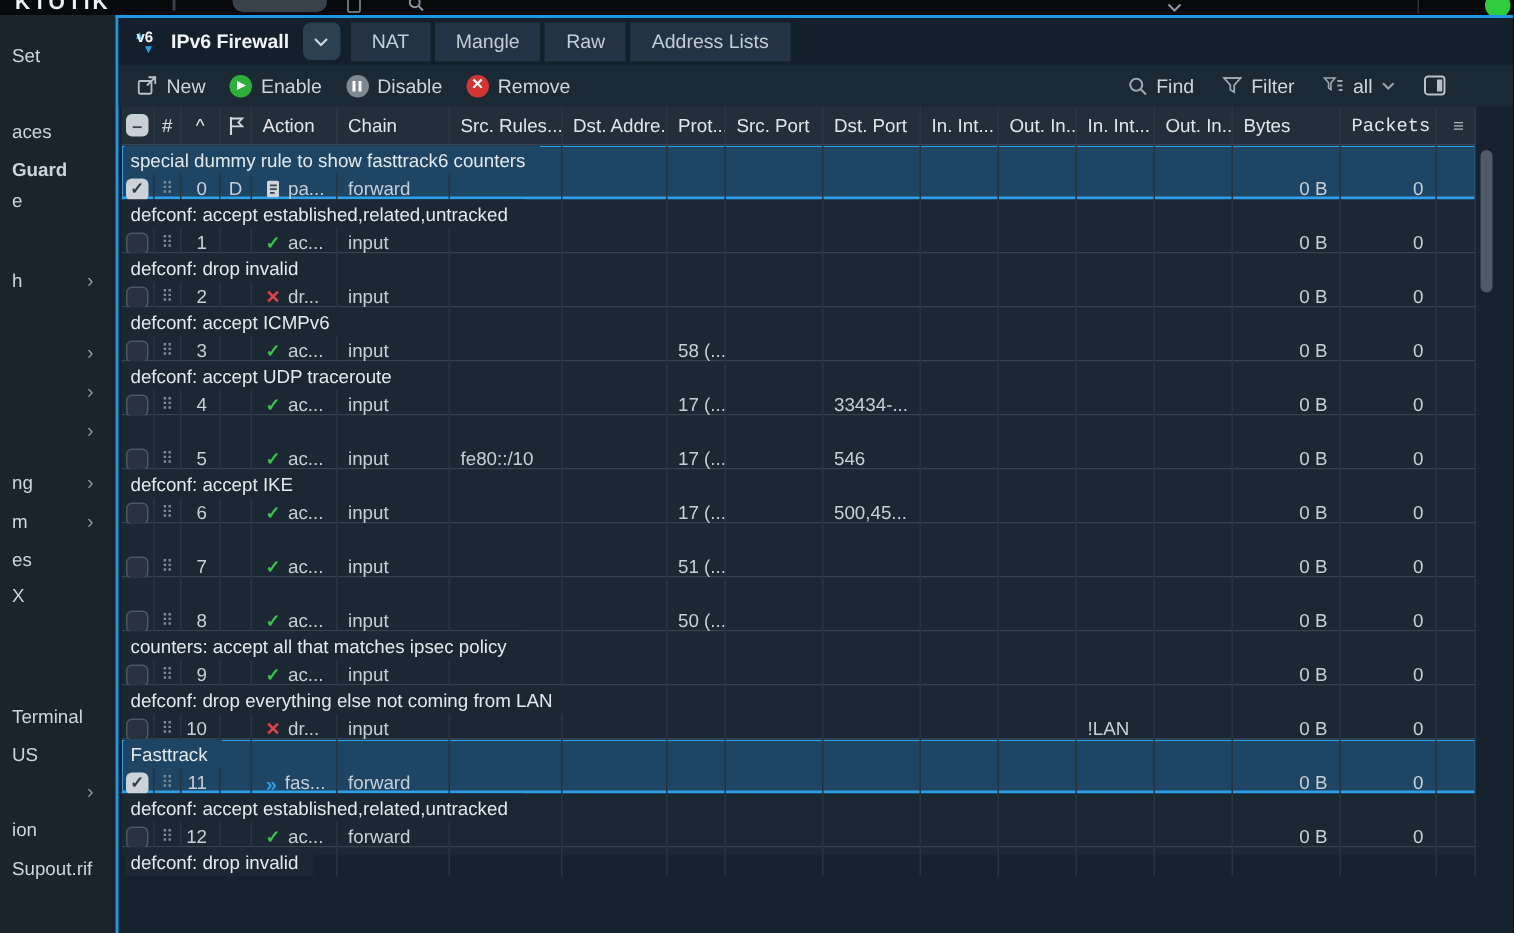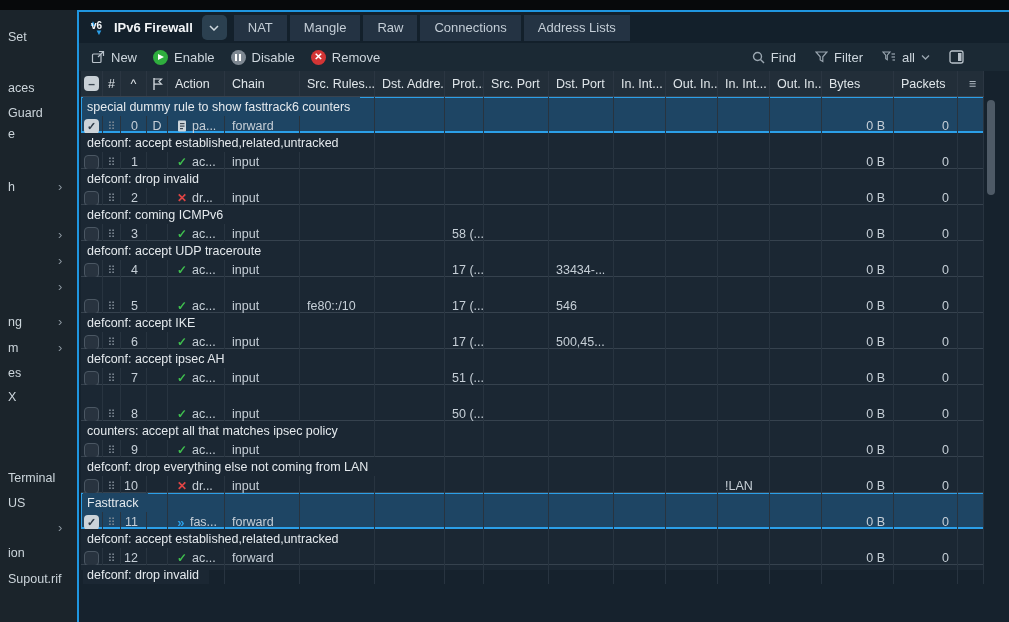--- a/index.html
+++ b/index.html
@@ -83,25 +83,49 @@
   .act-ic{width:14px;display:inline-flex;justify-content:center;margin-right:3px;font-weight:bold;font-size:12px;line-height:1;}
   .act-ic.accept{color:#3fbf4e;} .act-ic.drop{color:#e04545;} .act-ic.fasttrack{color:#2b9fe8;font-size:13px;}
   #vscroll{position:absolute;left:908px;top:88px;width:8px;height:95px;border-radius:4px;background:#4e5a66;}
   svg{display:block;}
 </style>
 </head>
 <body>
 
 <div id="screen">
 
+  <div id="topstrip">
+    <div id="logo">KTOTIK</div>
+    <div class="ts-bar"></div>
+    <div class="ts-pill"></div>
+    <div class="ts-ic" style="left:231px">
+      <svg width="10" height="12" viewBox="0 0 10 12">
+          <rect x="1" y="2" width="8" height="9" rx="1" fill="none" stroke="#8b959e"></rect>
+          <rect x="3" y="0.5" width="4" height="2.5" rx="1" fill="#8b959e"></rect>
+        </svg>
+    </div>
+    <div class="ts-ic" style="left:272px">
+      <svg width="11" height="11" viewBox="0 0 11 11">
+          <circle cx="4.5" cy="4.5" r="3.3" fill="none" stroke="#8b959e" stroke-width="1.3"></circle>
+          <line x1="7" y1="7" x2="10" y2="10" stroke="#8b959e" stroke-width="1.3"></line>
+        </svg>
+    </div>
+    <div class="ts-ic" style="left:778px;top:2px">
+      <svg width="10" height="6" viewBox="0 0 10 6">
+          <polyline points="1,1 5,5 9,1" fill="none" stroke="#8b959e" stroke-width="1.4"></polyline>
+        </svg>
+    </div>
+    <div class="ts-div"></div>
+    <div class="ts-green"></div>
+  </div>
 
   <div id="sidebar">
       <div class="sb-item" style="top: 19px;">Set</div>
       <div class="sb-item" style="top: 70px;">aces</div>
-      <div class="sb-item" style="top: 95px;">Guard</div>
+      <div class="sb-item" style="top: 95px; font-weight: bold;">Guard</div>
       <div class="sb-item" style="top: 116px;">e</div>
       <div class="sb-item" style="top: 169px;">h</div>
       <div class="sb-chev" style="top: 169px;">›</div>
       <div class="sb-chev" style="top: 217px;">›</div>
       <div class="sb-chev" style="top: 243px;">›</div>
       <div class="sb-chev" style="top: 269px;">›</div>
       <div class="sb-item" style="top: 304px;">ng</div>
       <div class="sb-chev" style="top: 304px;">›</div>
       <div class="sb-item" style="top: 330px;">m</div>
       <div class="sb-chev" style="top: 330px;">›</div>
@@ -127,21 +151,20 @@
         <div id="title-drop">
           <svg width="10" height="6" viewBox="0 0 10 6">
               <polyline points="1,1 5,5 9,1" fill="none" stroke="#cfd8de" stroke-width="1.5"></polyline>
             </svg>
         </div>
       </div>
       <div id="tabs">
           <div class="tab">NAT</div>
           <div class="tab">Mangle</div>
           <div class="tab">Raw</div>
-          <div class="tab">Connections</div>
           <div class="tab">Address Lists</div>
         </div>
     </div>
 
     <div id="toolbar">
       <div class="tb-btn">
         <span>
           <svg width="14" height="14" viewBox="0 0 14 14">
               <rect x="1.5" y="4" width="8.5" height="8.5" rx="1" fill="none" stroke="#b9c2ca" stroke-width="1.2"></rect>
               <polyline points="8,1.5 12.5,1.5 12.5,6" fill="none" stroke="#b9c2ca" stroke-width="1.2"></polyline>
@@ -232,21 +255,21 @@
         <div class="hcell" style="width: 75px;">Src. Rules...</div>
         <div class="hcell" style="width: 70px;">Dst. Addre...</div>
         <div class="hcell" style="width: 39px;">Prot...</div>
         <div class="hcell" style="width: 65px;">Src. Port</div>
         <div class="hcell" style="width: 65px;">Dst. Port</div>
         <div class="hcell" style="width: 52px;">In. Int...</div>
         <div class="hcell" style="width: 52px;">Out. In...</div>
         <div class="hcell" style="width: 52px;">In. Int...</div>
         <div class="hcell" style="width: 52px;">Out. In...</div>
         <div class="hcell" style="width: 72px;">Bytes</div>
-        <div class="hcell" style="width: 64px;">Packets</div>
+        <div class="hcell" style="width: 64px; font-family: Liberation Mono, monospace;">Packets</div>
         <div class="hcell r" style="width: 26px; color: rgb(170, 180, 189);">≡</div>
       </div>
     <div id="rows">
         <div class="pair sel">
           <div class="crow">
             <div class="cell" style="width: 22px;"></div>
             <div class="cell" style="width: 18px;"></div>
             <div class="cell" style="width: 26px;"></div>
             <div class="cell" style="width: 21px;"></div>
             <div class="cell" style="width: 57px;"></div>
@@ -413,21 +436,21 @@
             <div class="cell" style="width: 39px;"></div>
             <div class="cell" style="width: 65px;"></div>
             <div class="cell" style="width: 65px;"></div>
             <div class="cell" style="width: 52px;"></div>
             <div class="cell" style="width: 52px;"></div>
             <div class="cell" style="width: 52px;"></div>
             <div class="cell" style="width: 52px;"></div>
             <div class="cell" style="width: 72px;"></div>
             <div class="cell" style="width: 64px;"></div>
             <div class="cell" style="width: 26px;"></div>
-            <span class="comment">defconf: coming ICMPv6</span>
+            <span class="comment">defconf: accept ICMPv6</span>
           </div>
           <div class="drow">
             <div class="cell c" style="width: 22px;">
               <div class="cb"></div>
             </div>
             <div class="cell c" style="width: 18px;">
               <span class="dragdots">⠿</span>
             </div>
             <div class="cell r" style="width: 26px;">3</div>
             <div class="cell c" style="width: 21px;"></div>
@@ -612,21 +635,20 @@
             <div class="cell" style="width: 39px;"></div>
             <div class="cell" style="width: 65px;"></div>
             <div class="cell" style="width: 65px;"></div>
             <div class="cell" style="width: 52px;"></div>
             <div class="cell" style="width: 52px;"></div>
             <div class="cell" style="width: 52px;"></div>
             <div class="cell" style="width: 52px;"></div>
             <div class="cell" style="width: 72px;"></div>
             <div class="cell" style="width: 64px;"></div>
             <div class="cell" style="width: 26px;"></div>
-            <span class="comment">defconf: accept ipsec AH</span>
           </div>
           <div class="drow">
             <div class="cell c" style="width: 22px;">
               <div class="cb"></div>
             </div>
             <div class="cell c" style="width: 18px;">
               <span class="dragdots">⠿</span>
             </div>
             <div class="cell r" style="width: 26px;">7</div>
             <div class="cell c" style="width: 21px;"></div>

